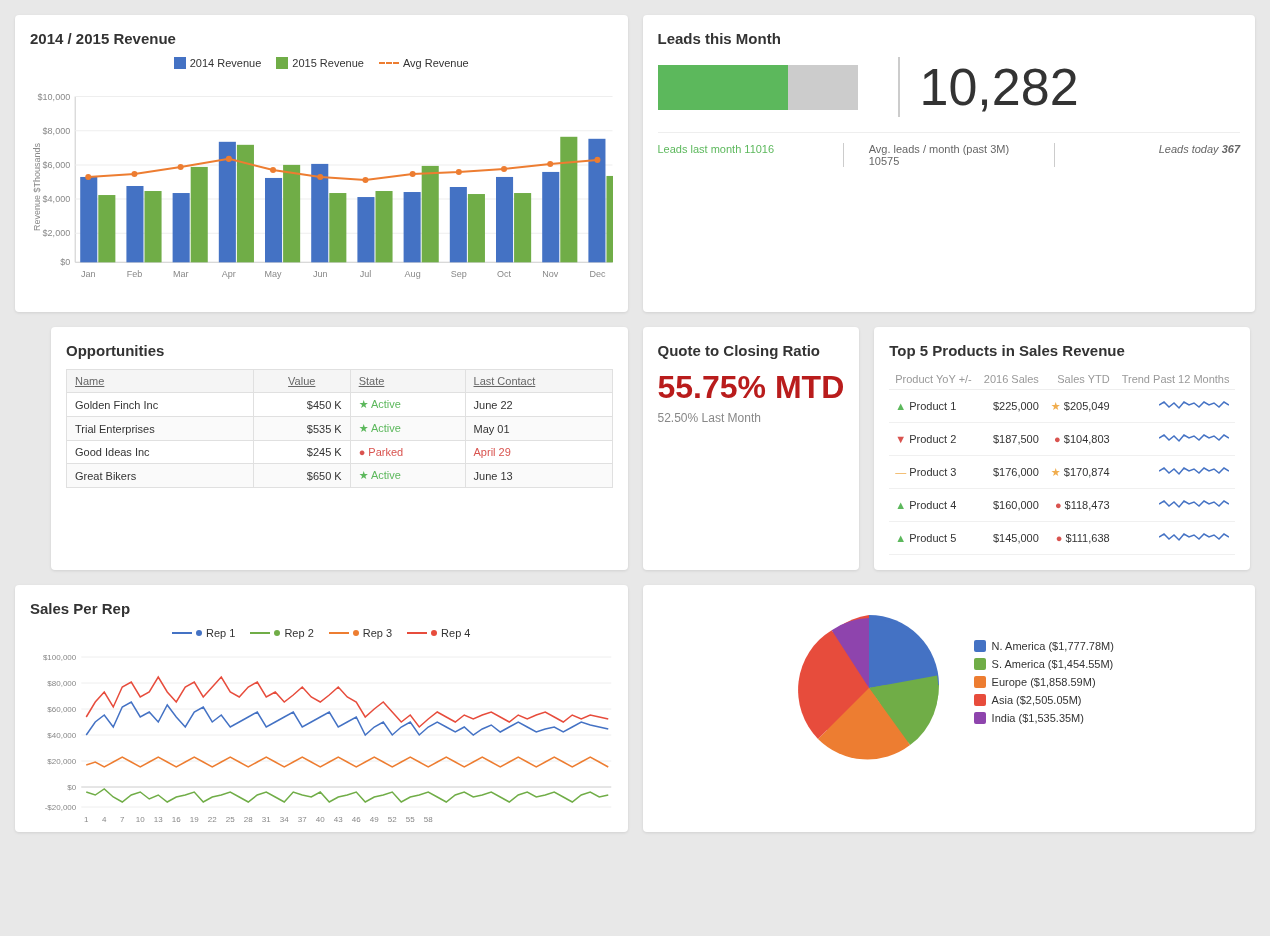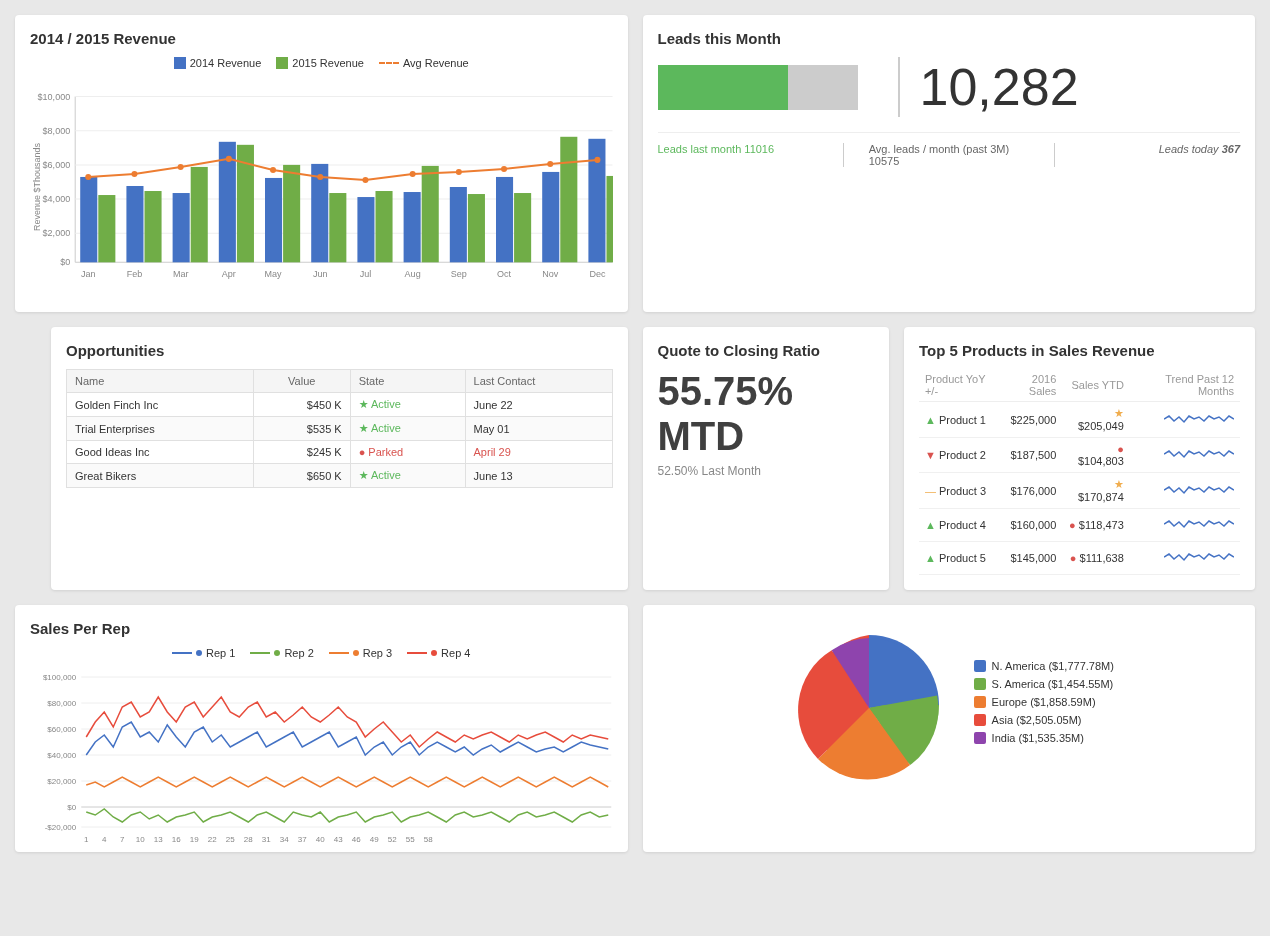--- a/index.html
+++ b/index.html
@@ -23,24 +23,24 @@
     .leads-bar-fill { height: 100%; background: #5cb85c; width: 65%; }
     .leads-divider { width: 2px; height: 60px; background: #ccc; margin: 0 20px; }
     .leads-number { font-size: 52px; font-weight: 300; color: #333; }
     .leads-stats { display: flex; border-top: 1px solid #eee; padding-top: 10px; margin-top: 5px; font-size: 11px; color: #666; }
     .leads-stat { flex: 1; padding-right: 10px; }
     .leads-stat-divider { width: 1px; background: #ccc; margin: 0 15px; }
 
     
     .opps-card { grid-column: 1; grid-row: 2; margin-left: 36px; }
     .opps-table { width: 100%; border-collapse: collapse; font-size: 11px; }
-    .opps-table th { background: #f5f5f5; padding: 5px 8px; text-align: left; color: #666; border: 1px solid #e0e0e0; font-weight: normal; }
+    .opps-table th { background: #f5f5f5; padding: 5px 8px; text-align: left; color: #666; border: 1px solid #e0e0e0; font-weight: normal; text-decoration: underline; }
     .opps-table td { padding: 5px 8px; border: 1px solid #e0e0e0; }
     .opps-table tr:nth-child(even) { background: #fafafa; }
-    .quote-percent { font-size: 40px; font-weight: bold; color: #404040; }
+    .quote-percent { font-size: 32px; font-weight: bold; color: #b91c1c; }
     .quote-last { font-size: 12px; color: #888; margin-top: 5px; }
 
     
     .rep-card { grid-column: 1; grid-row: 3; }
     .rep-legend { display: flex; gap: 15px; justify-content: center; margin-bottom: 8px; font-size: 11px; }
     .rep-chart { position: relative; width: 100%; height: 170px; }
 
     
     .regional-card { grid-column: 2; grid-row: 3; }
     .regional-content { display: flex; align-items: center; justify-content: center; gap: 20px; }

